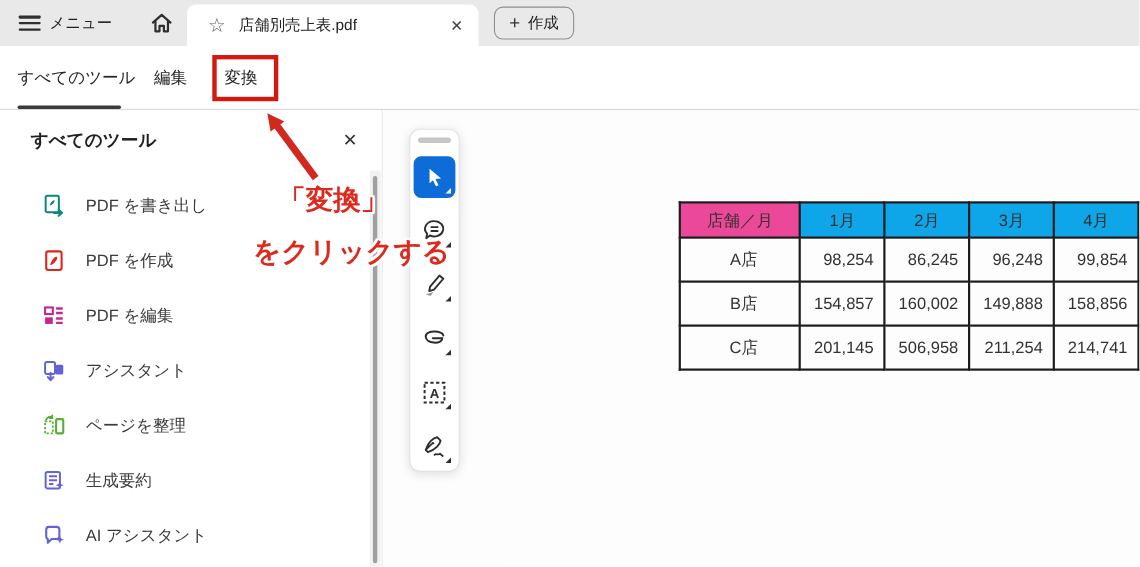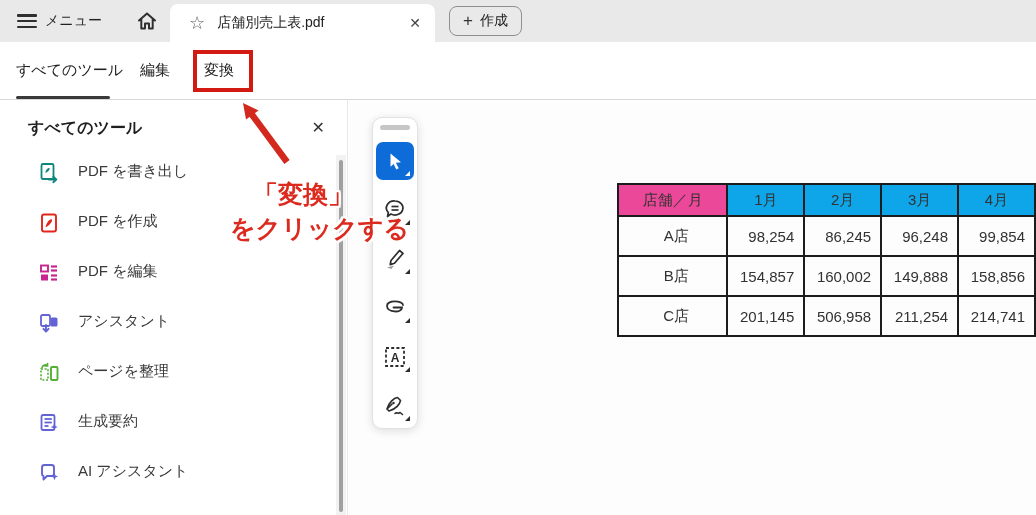--- a/index.html
+++ b/index.html
@@ -41,21 +41,21 @@
   .content { position:absolute; left:0; top:100px; width:1036px; height:415px; }
 
   
   .sidebar { position:absolute; left:0; top:0; width:348px; height:415px;
     background:#fff; border-right:1px solid #e8e8e8; }
   .sb-header { position:absolute; left:28px; top:18px; font-size:16px;
     font-weight:bold; color:#1f1f1f; }
   .sb-close { position:absolute; right:22px; top:18px; font-size:16px;
     color:#333; cursor:pointer; }
   .sb-list { position:absolute; left:0; top:62px; width:336px; }
-  .sb-item { height:50px; display:flex; align-items:flex-start; cursor:pointer; }
+  .sb-item { height:50px; display:flex; align-items:center; cursor:pointer; }
   .sb-item .sb-icon { width:22px; height:22px; margin-left:38px; flex:none; }
   .sb-item .sb-label { font-size:15px; color:#3a3a3a; margin-left:18px; }
   .sb-scroll { position:absolute; right:1px; top:55px; width:10px; height:360px;
     background:#f2f2f2; }
   .sb-thumb { position:absolute; left:3px; top:5px; width:4px; height:352px;
     background:#a0a0a0; border-radius:2px; }
 
   
   .viewer { position:absolute; left:349px; top:0; width:687px; height:415px;
     background:#fdfdfd; overflow:hidden; }
@@ -84,21 +84,21 @@
   .doc-table td.store { text-align:center; padding-left:7px; height:40px; }
   .doc-table td.num { text-align:right; padding-right:9px; }
 
   
   .ann-arrow { position:absolute; left:0; top:0; width:1036px; height:515px;
     pointer-events:none; z-index:55; }
   .ann-text { position:absolute; z-index:60; font-size:25px; font-weight:bold;
     color:#dc2a1e; white-space:nowrap; pointer-events:none;
     text-shadow:-2px 0 0 #fff,2px 0 0 #fff,0 -2px 0 #fff,0 2px 0 #fff,
       -2px -2px 0 #fff,2px -2px 0 #fff,-2px 2px 0 #fff,2px 2px 0 #fff,0 0 4px #fff; }
-  .ann-line1 { left:253px; top:178px; }
+  .ann-line1 { left:253px; top:165px; }
   .ann-line2 { left:230px; top:212px; }
 
   svg { display:block; }
 </style>
 </head>
 <body>
 
 <div id="app">
 
   <div class="topbar">

